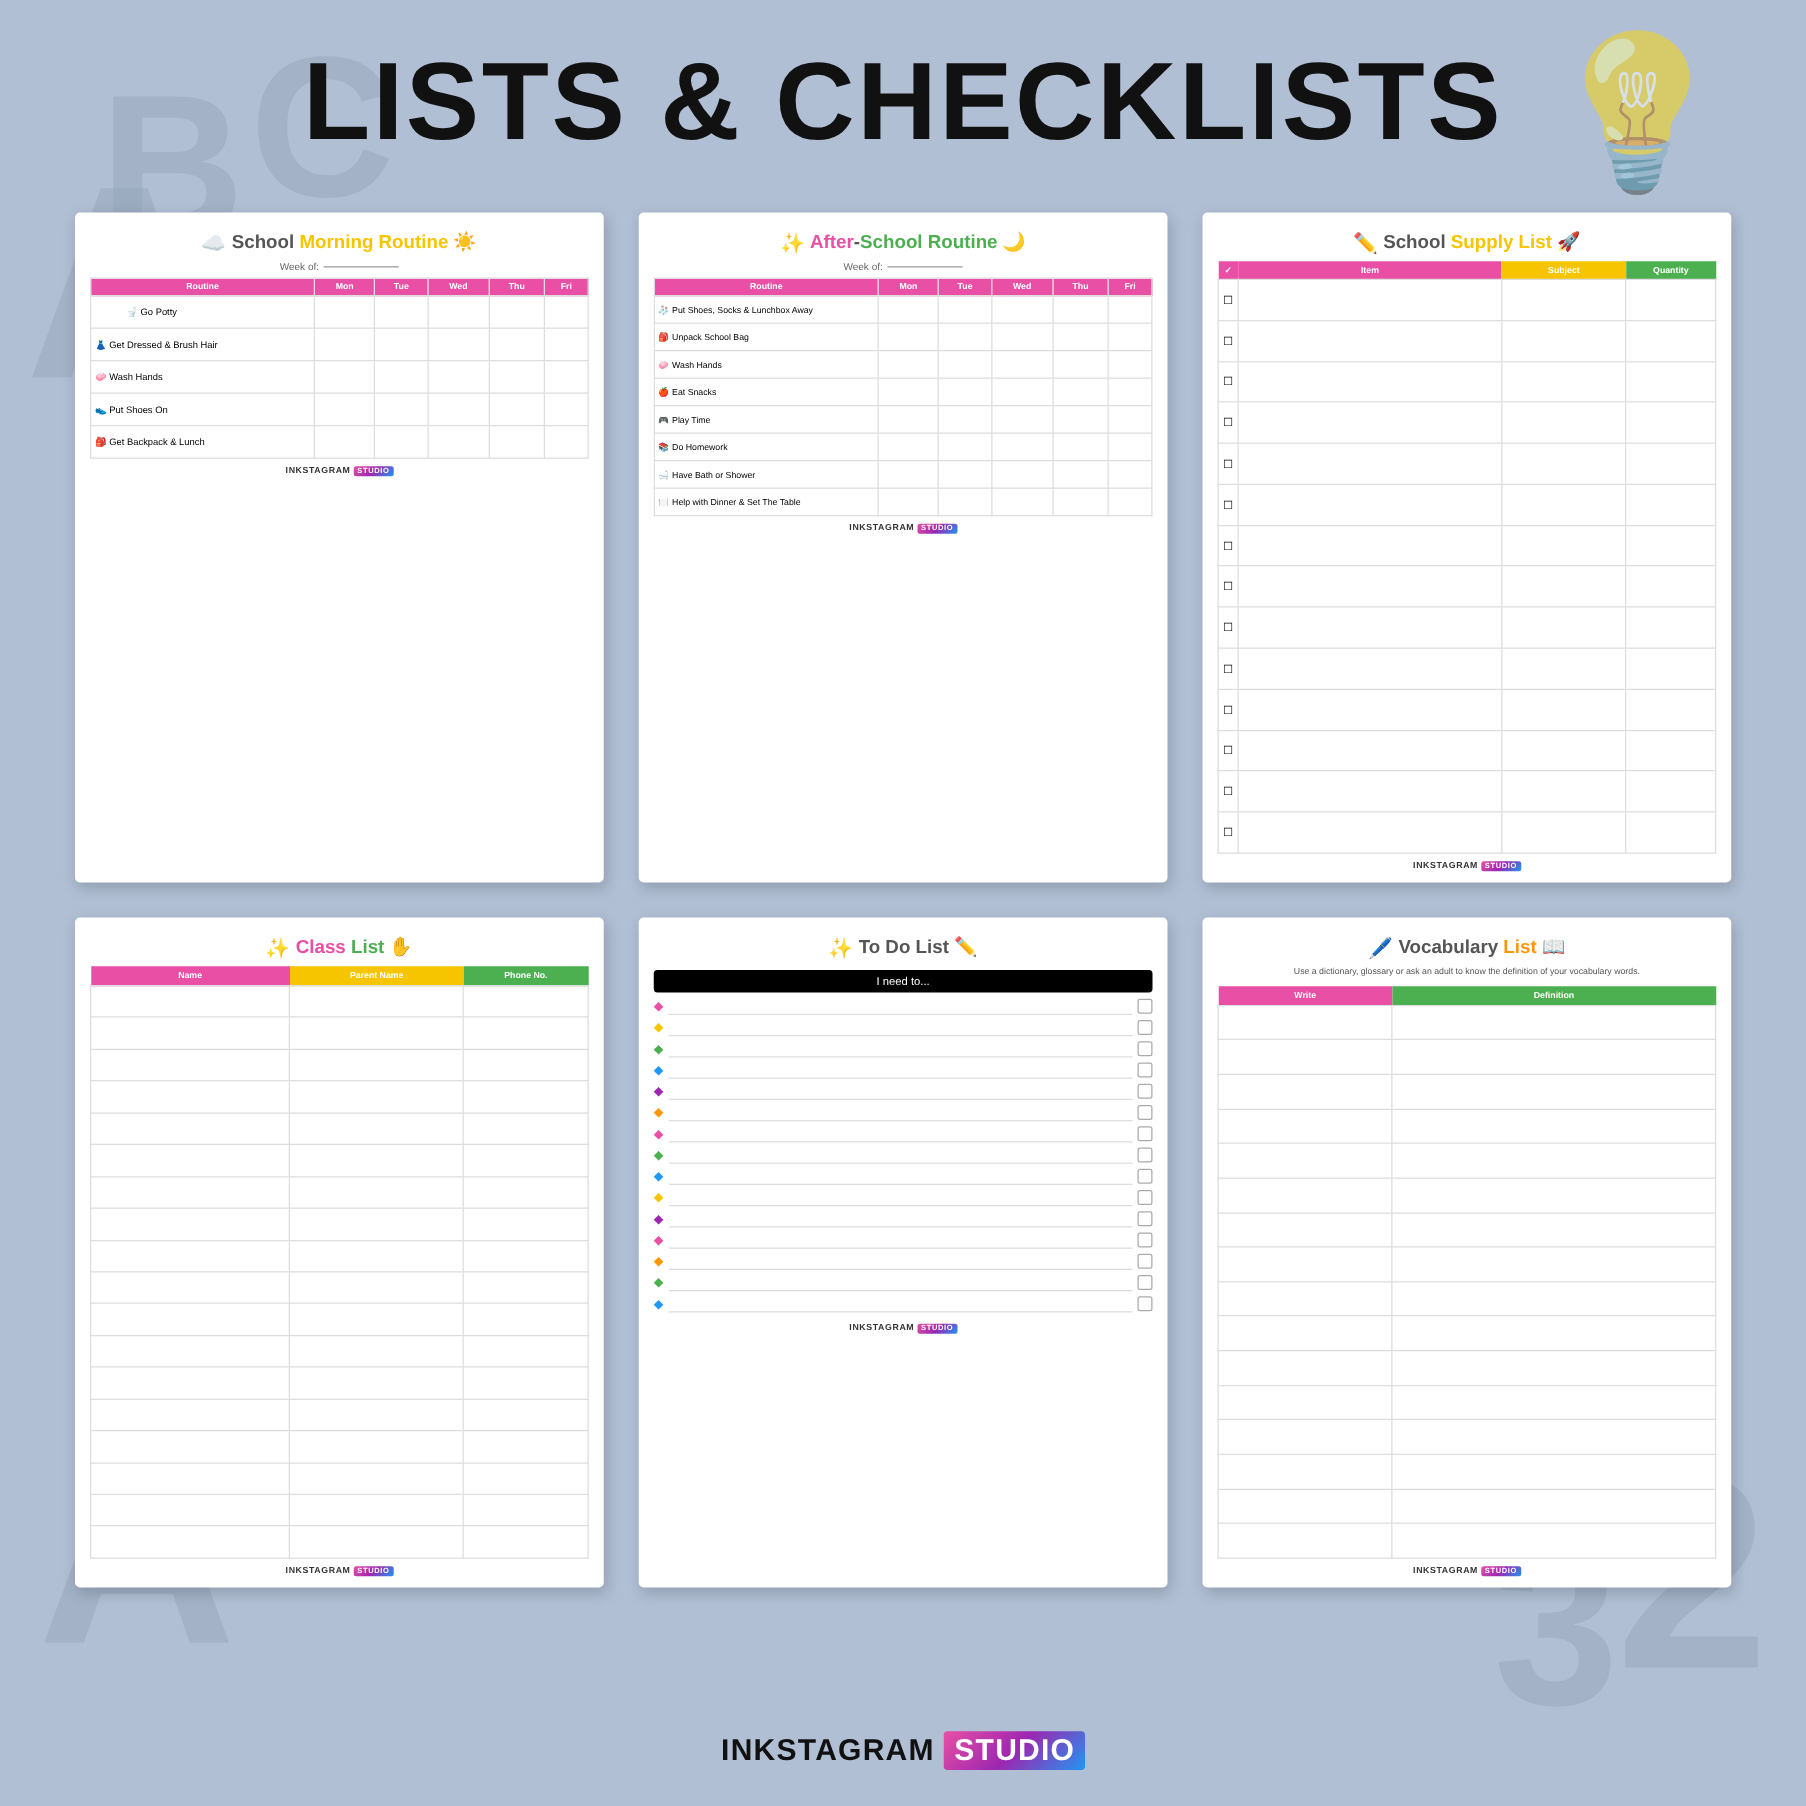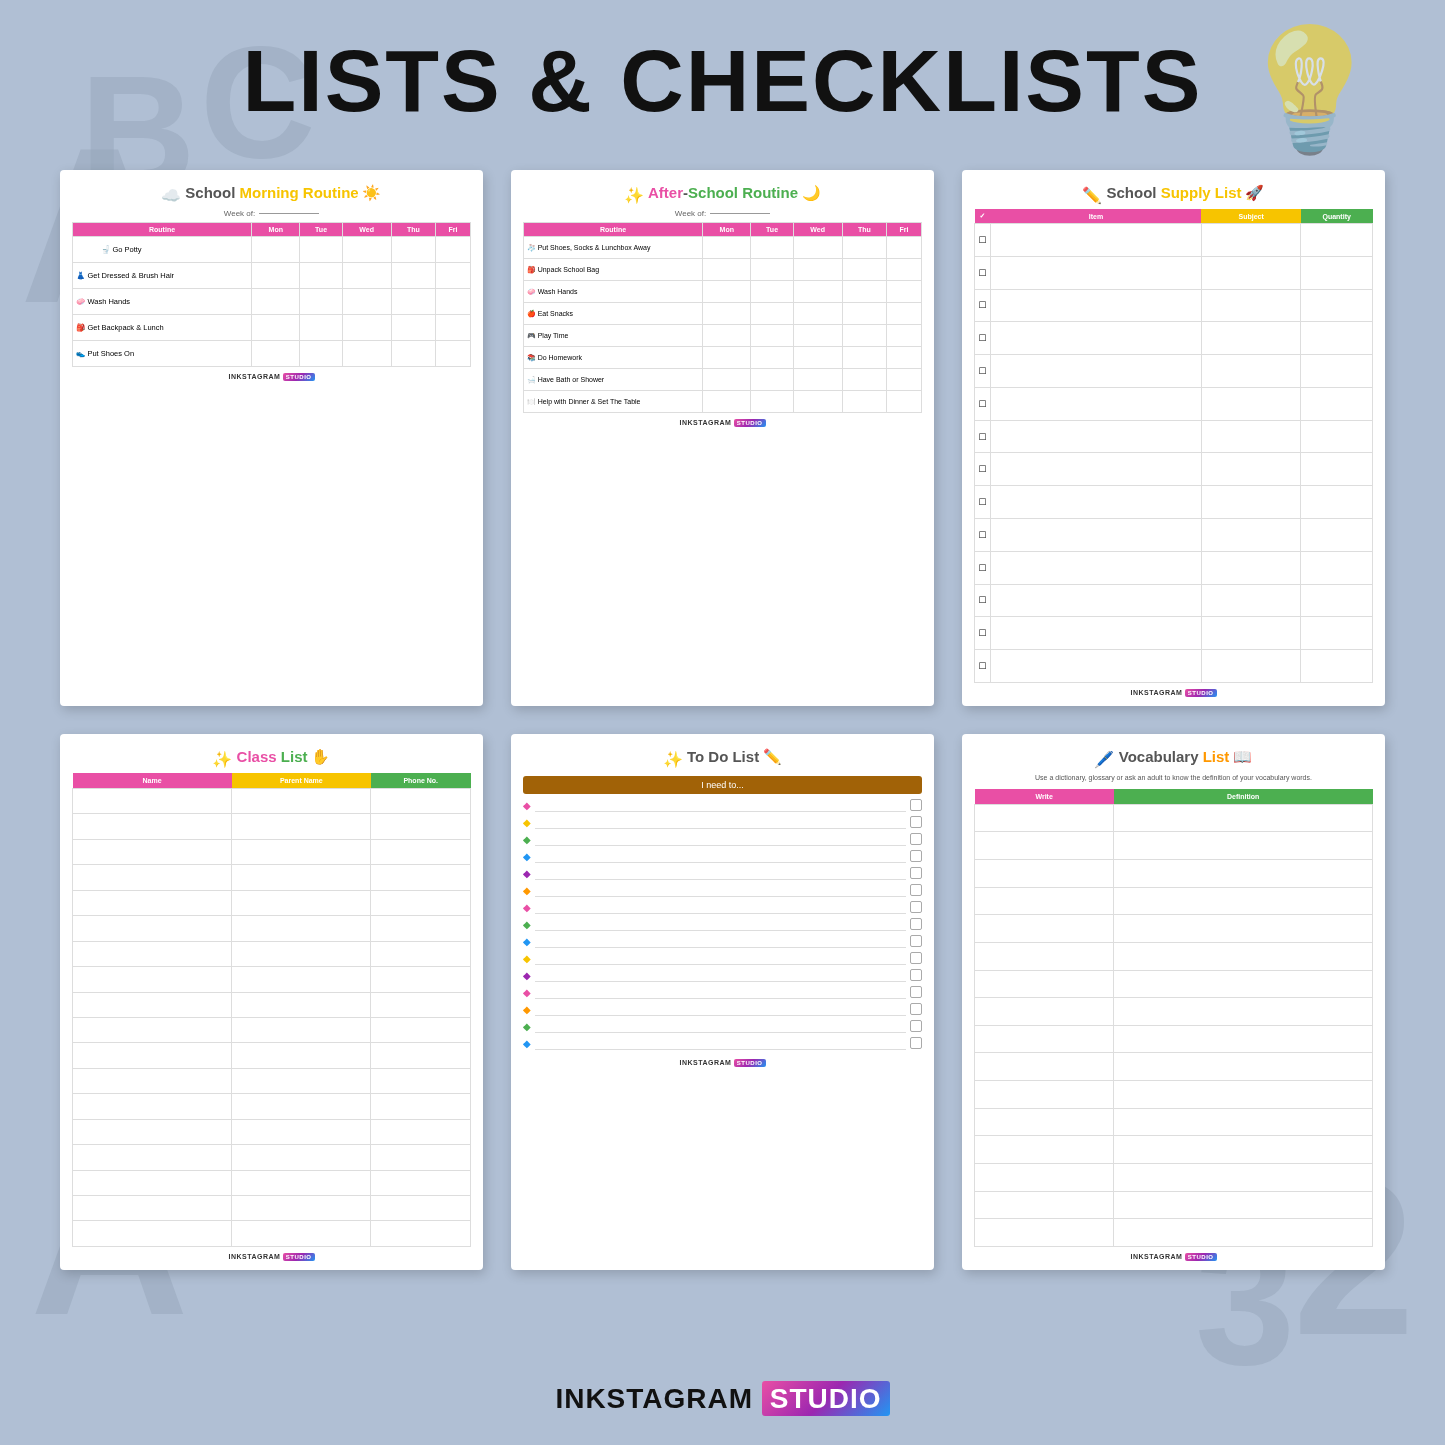--- a/index.html
+++ b/index.html
@@ -176,21 +176,21 @@
     .class-table td {
       border: 1px solid #ddd;
       height: 20px;
     }
     .class-name-col { background: #e94fa5; width: 40%; }
     .class-parent-col { background: #f7c400; width: 35%; }
     .class-phone-col { background: #4caf50; width: 25%; }
 
     
     .todo-header {
-      background: #a16207;
+      background: #000000;
       color: white;
       text-align: center;
       font-size: 9px;
       padding: 4px;
       border-radius: 3px;
       margin-bottom: 4px;
     }
     .todo-row {
       display: flex;
       align-items: center;
@@ -241,21 +241,21 @@
 
     
     .brand-footer {
       position: absolute;
       bottom: 30px;
       left: 0; right: 0;
       text-align: center;
       z-index: 10;
     }
     .brand-text {
-      font-size: 28px;
+      font-size: 24px;
       font-weight: bold;
       letter-spacing: 1px;
     }
     .brand-ink { color: #111; }
     .brand-studio {
       background: linear-gradient(135deg, #e94fa5, #9c27b0, #2196f3);
       color: white;
       padding: 2px 8px;
       border-radius: 3px;
     }
@@ -364,29 +364,29 @@
         </tr>
         <tr>
           <td style="display:table-cell;text-align:left;font-size:7.5px;">🧼 Wash Hands</td>
           <td></td>
             <td></td>
             <td></td>
             <td></td>
             <td></td>
         </tr>
         <tr>
+          <td style="display:table-cell;text-align:left;font-size:7.5px;">👟 Put Shoes On</td>
+          <td></td>
+            <td></td>
+            <td></td>
+            <td></td>
+            <td></td>
+        </tr>
+        <tr>
           <td style="display:table-cell;text-align:left;font-size:7.5px;">🎒 Get Backpack &amp; Lunch</td>
-          <td></td>
-            <td></td>
-            <td></td>
-            <td></td>
-            <td></td>
-        </tr>
-        <tr>
-          <td style="display:table-cell;text-align:left;font-size:7.5px;">👟 Put Shoes On</td>
           <td></td>
             <td></td>
             <td></td>
             <td></td>
             <td></td>
         </tr>
       </tbody>
     </table>
     <div class="card-brand">
       INKSTAGRAM <span class="studio-badge">STUDIO</span>

